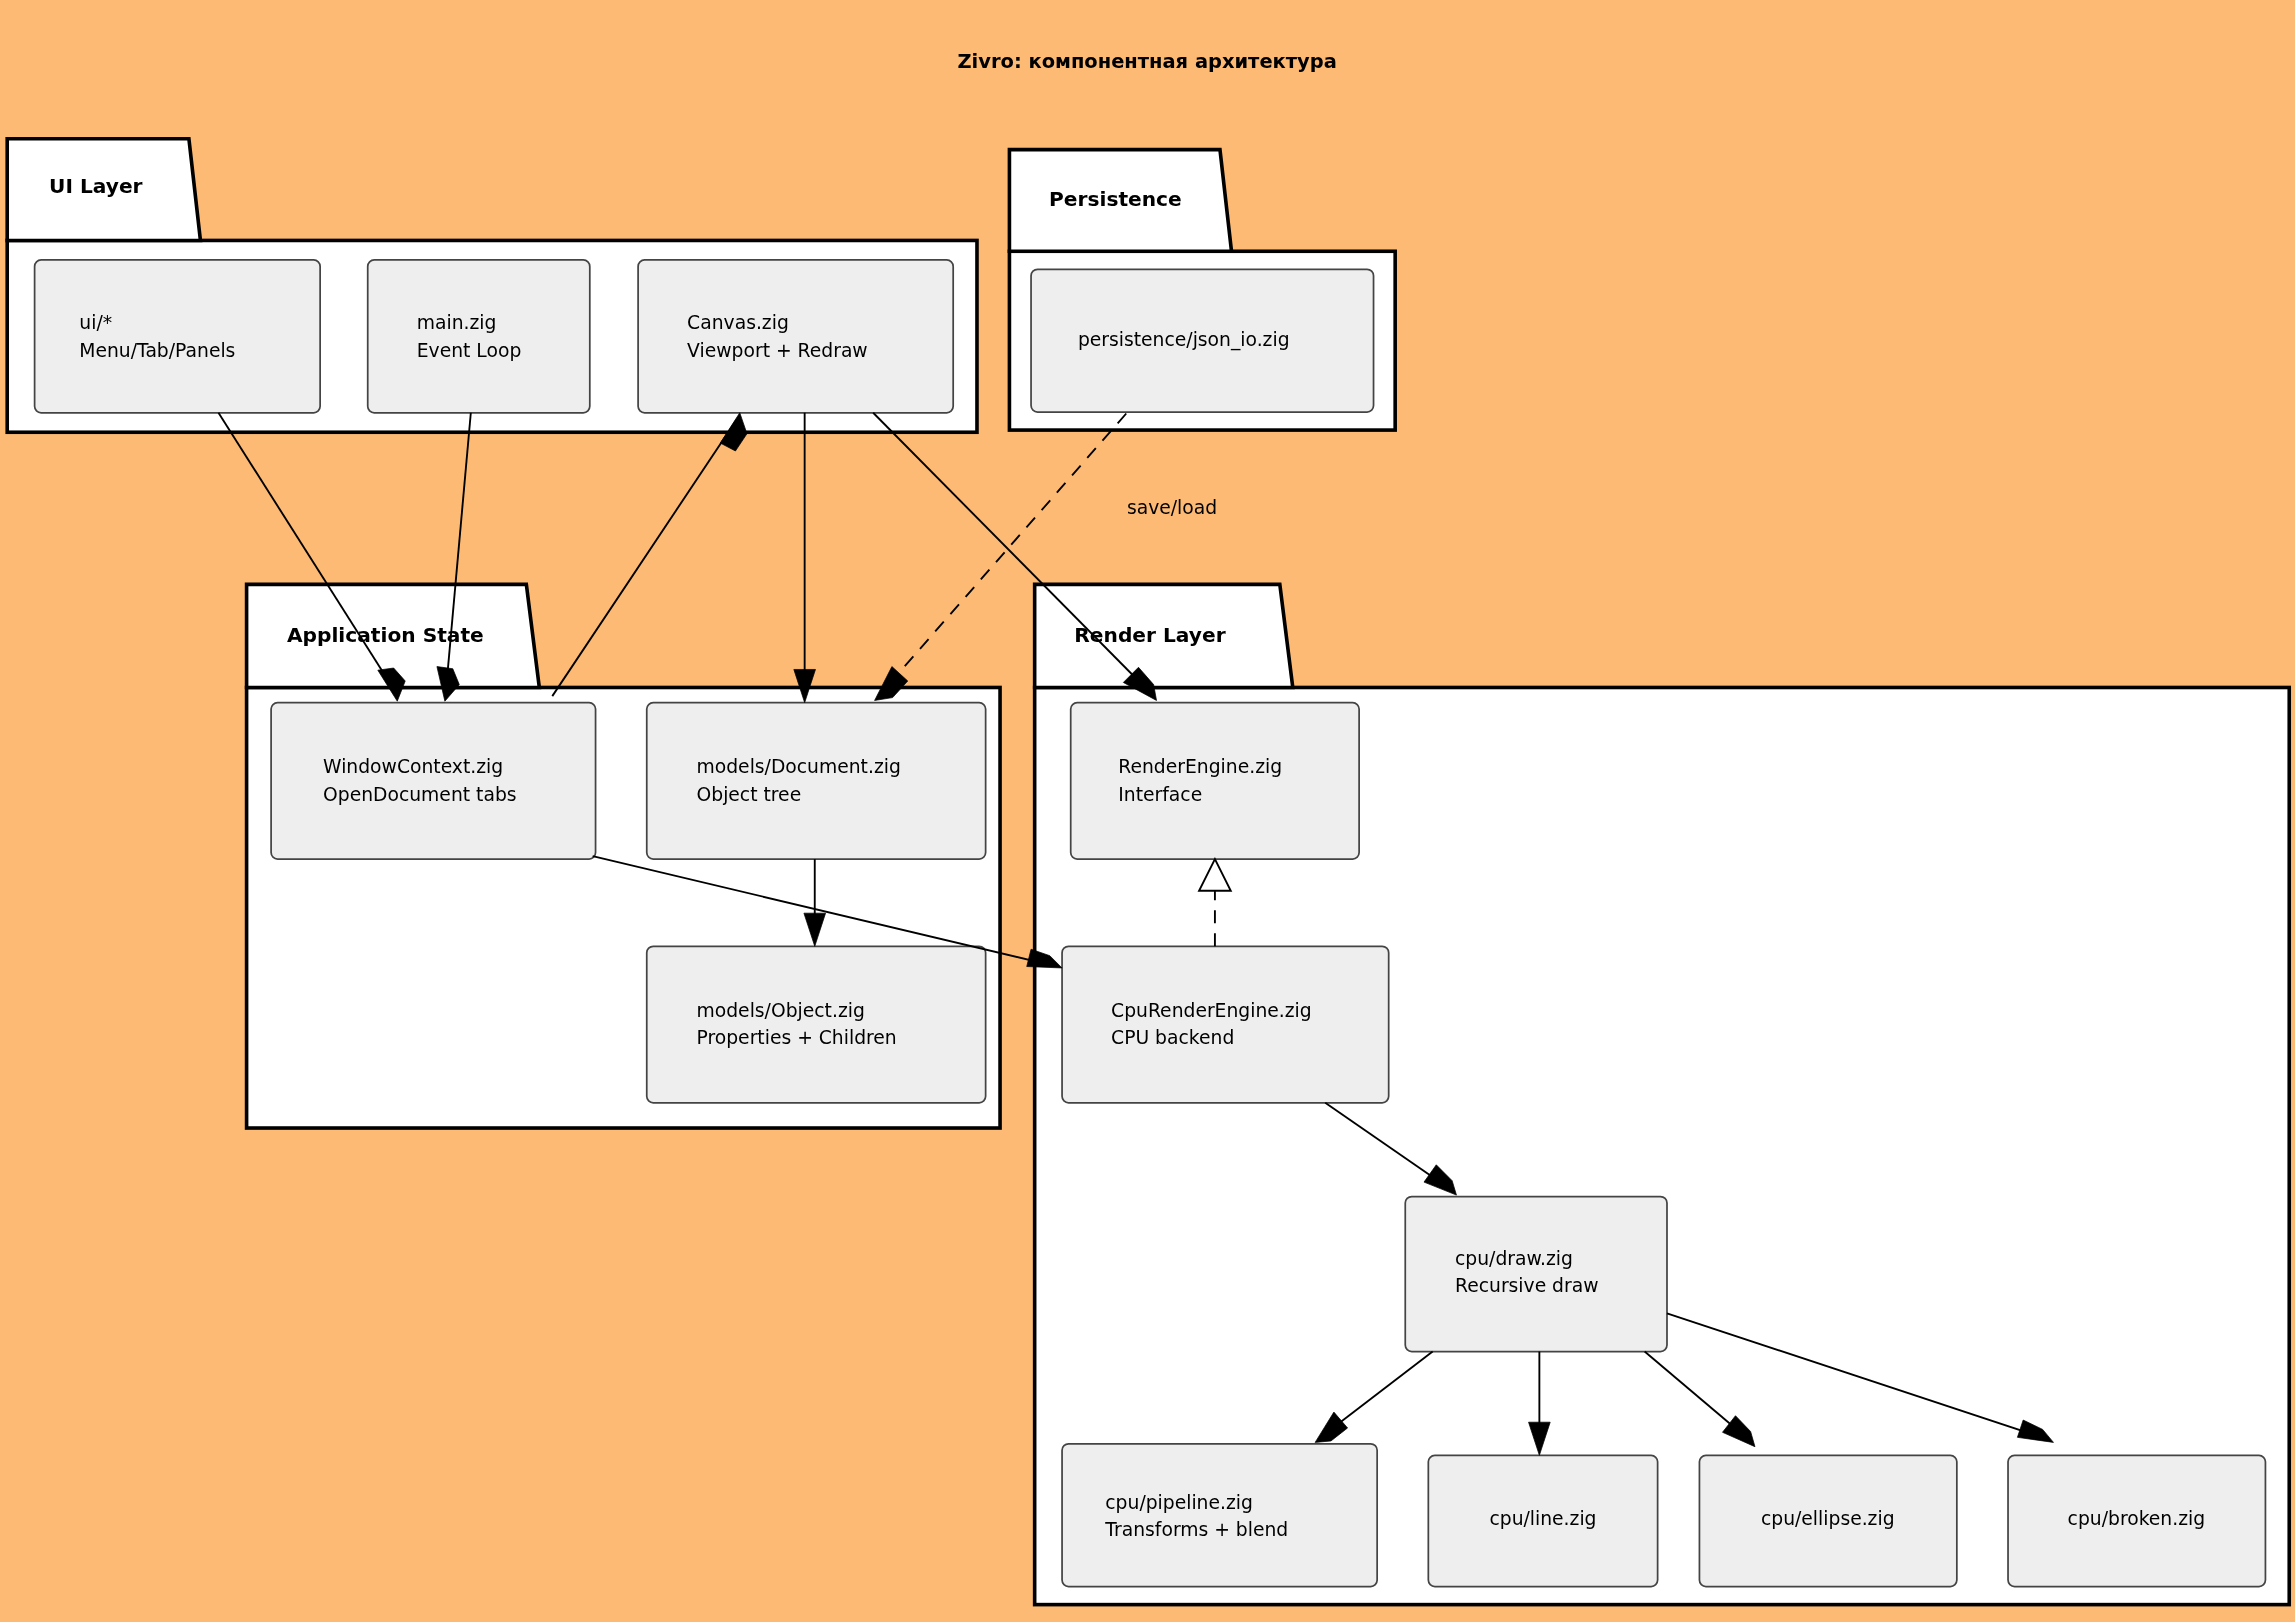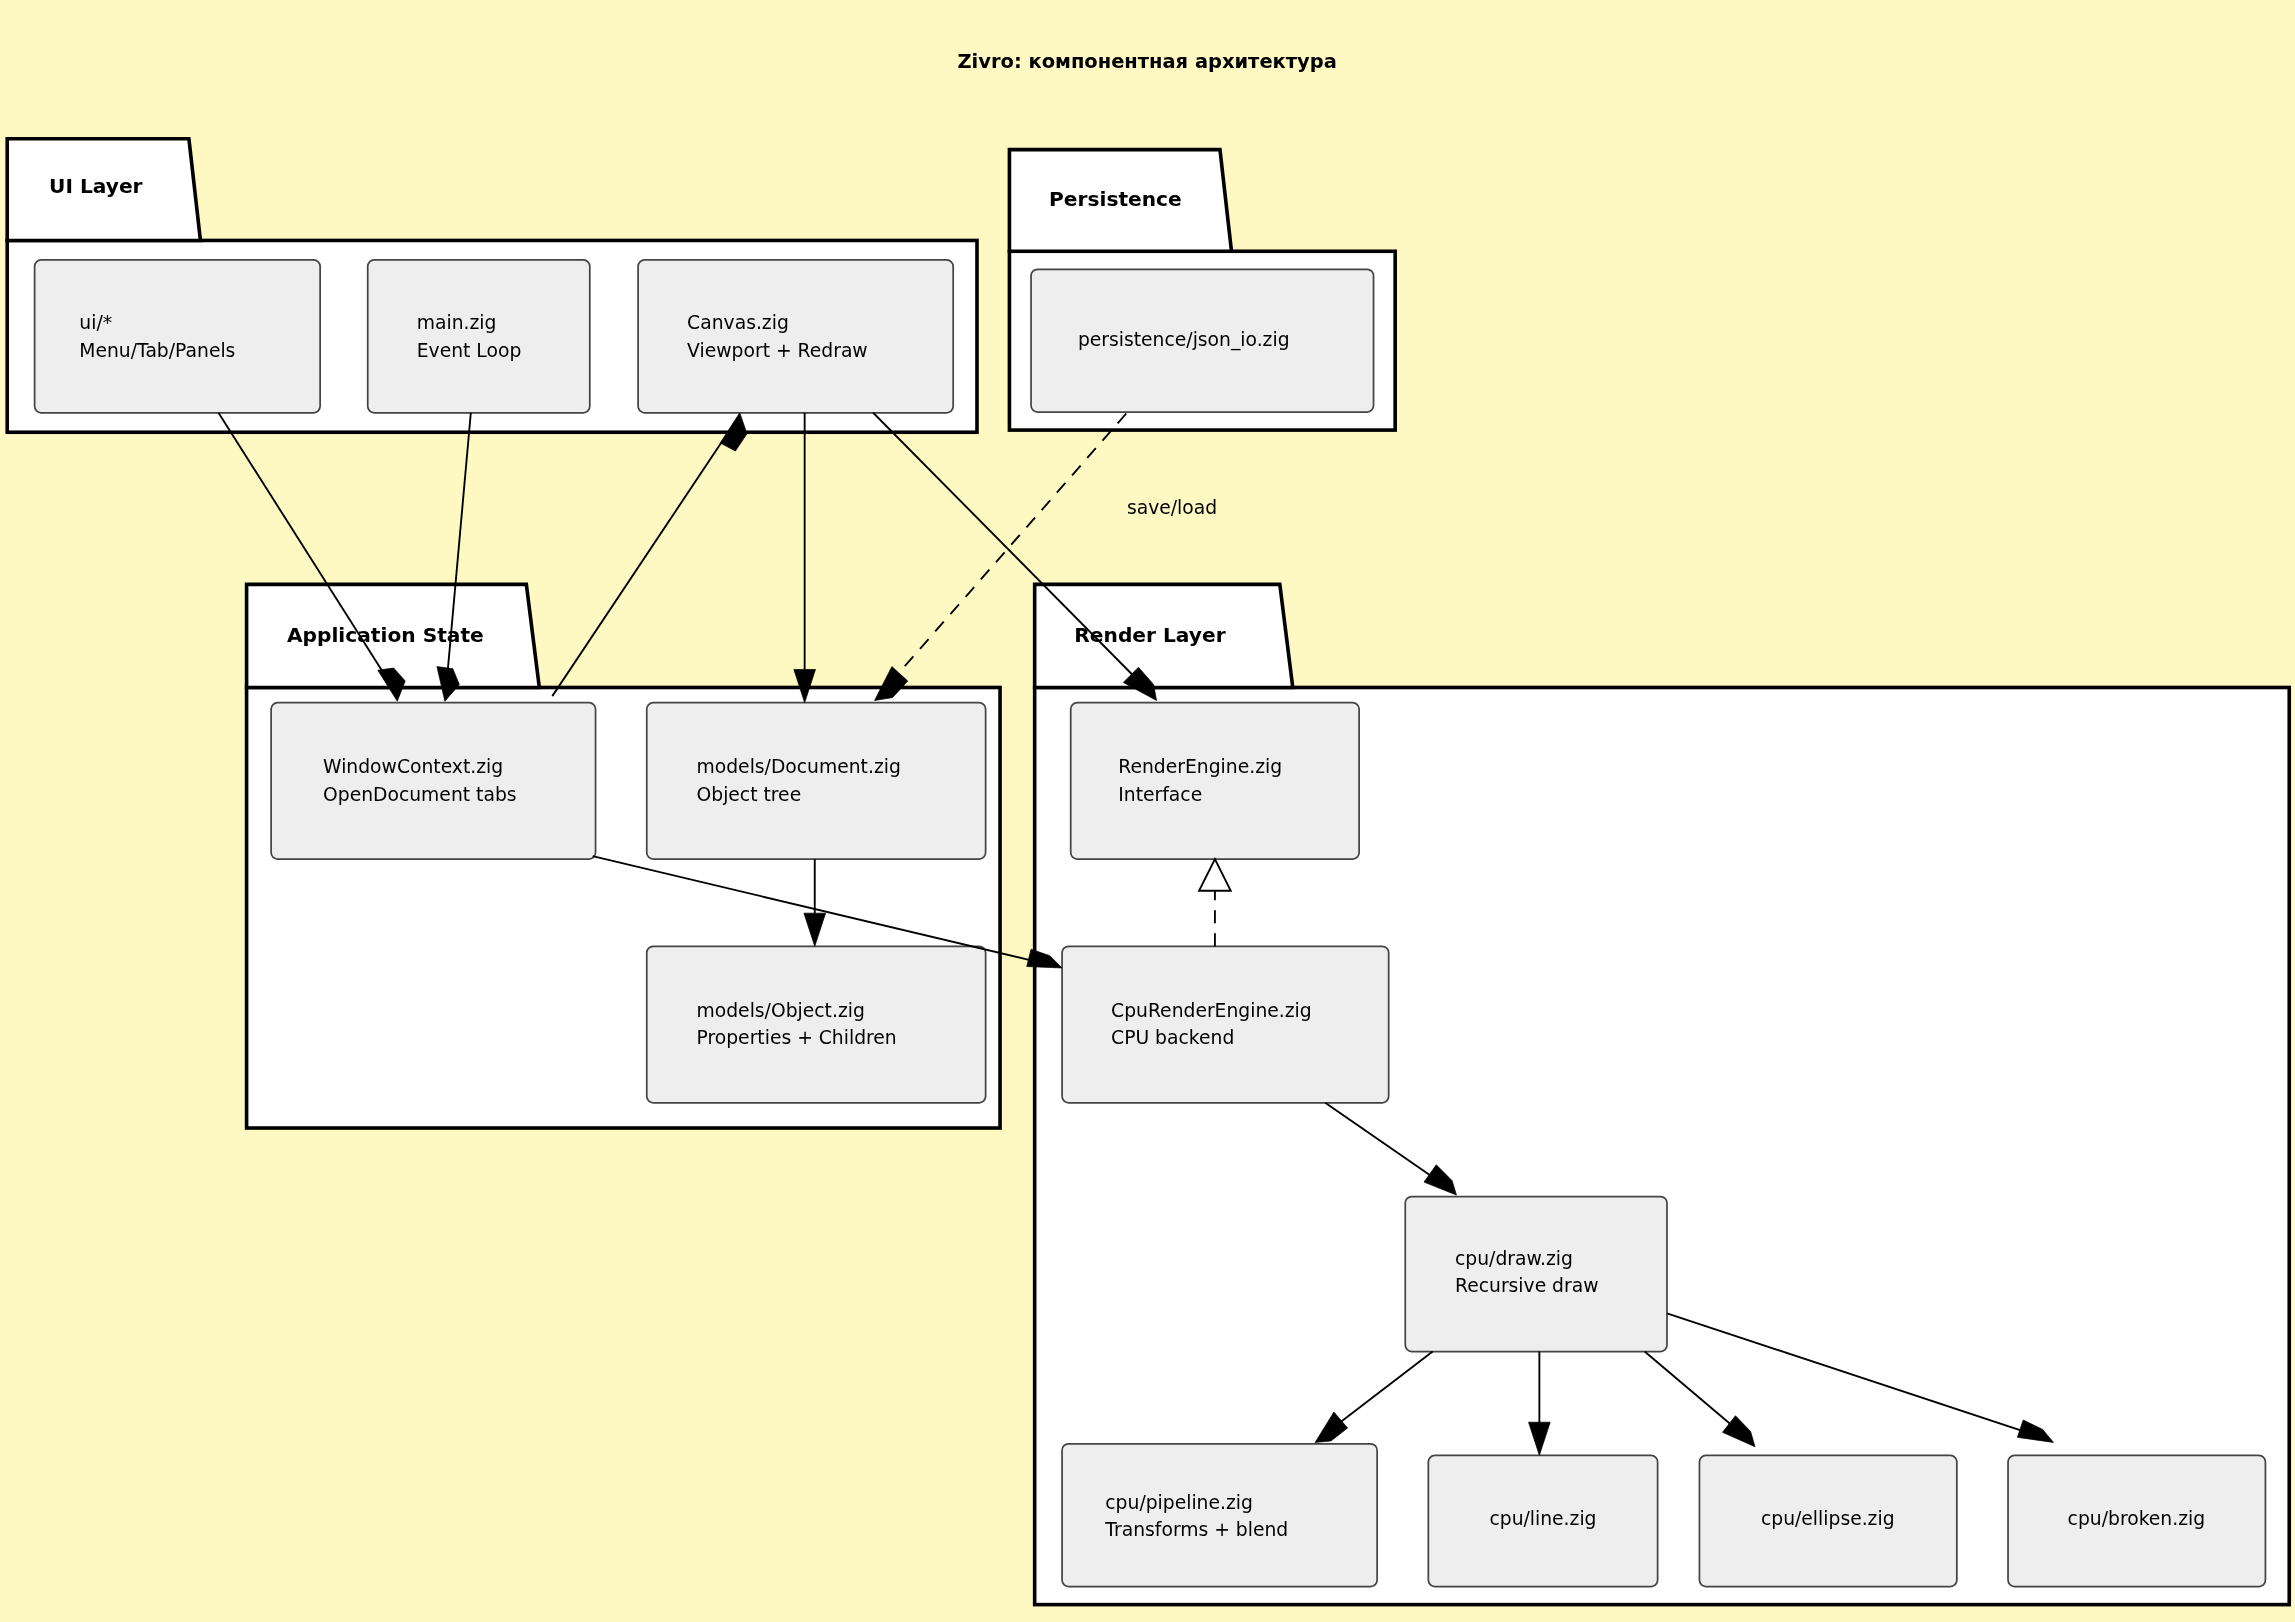--- a/index.html
+++ b/index.html
@@ -7,21 +7,21 @@
     padding: 0;
     background: #ffffff;
   }
   body {
     font-family: "DejaVu Sans", "Liberation Sans", sans-serif;
   }
   #stage {
     position: relative;
     width: 2295px;
     height: 1623px;
-    background: #fef9c3;
+    background: #fdba74;
     overflow: hidden;
   }
   svg.diagram {
     position: absolute;
     left: 0;
     top: 0;
     width: 2295px;
     height: 1623px;
   }
   .pkg-body {

